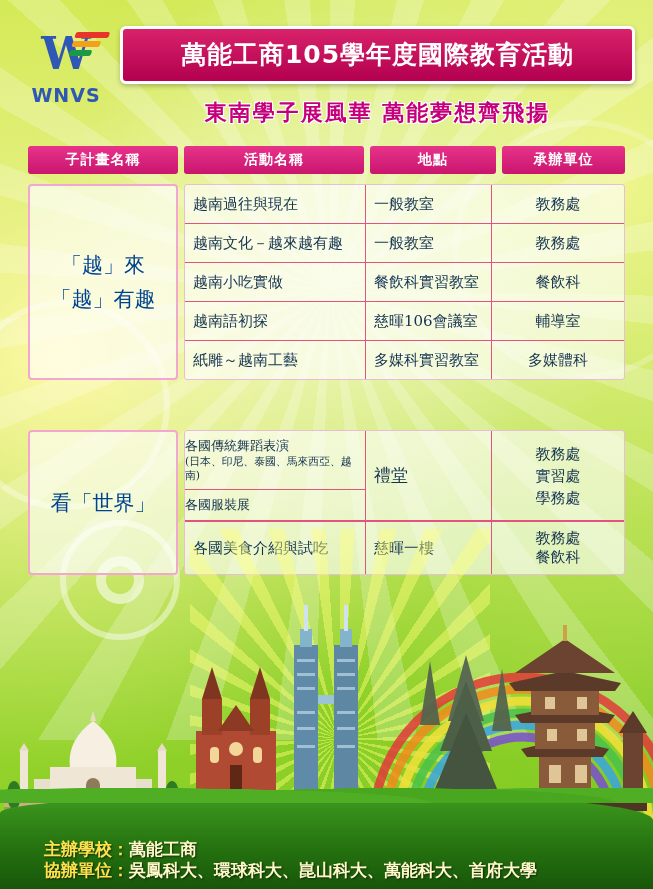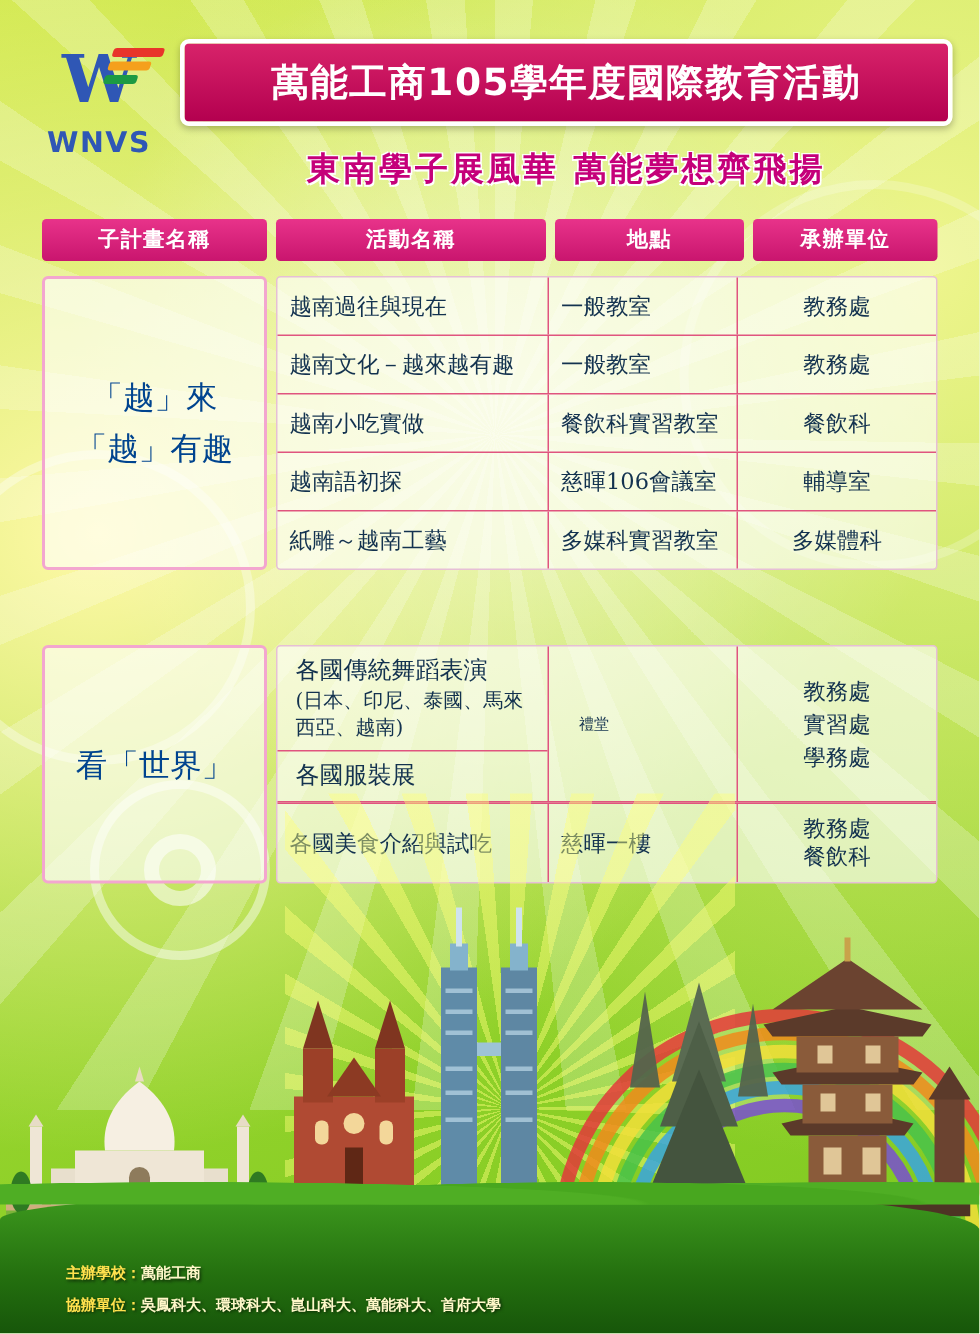--- a/index.html
+++ b/index.html
@@ -117,25 +117,25 @@
     color: #13324f;
     font-family: "DejaVu Serif", serif;
     display: flex; flex-direction: column; justify-content: center;
   }
   .cell.act { flex: 0 0 180px; }
   .cell.place { flex: 0 0 126px; border-left: 1px solid #e0547f; }
   .cell.unit { flex: 1 1 auto; border-left: 1px solid #e0547f; text-align: center; align-items: center; }
   .h-38 { min-height: 38px; }
   .h-52 { min-height: 52px; }
   .spanL { flex: 0 0 180px; display: flex; flex-direction: column; }
-  .spanL > div { flex: 1 1 auto; display: flex; flex-direction: column; justify-content: center; padding: 6px 12px;
-                 font-size: 16px; color: #13324f; font-family: "DejaVu Serif", serif; }
+  .spanL > div { flex: 1 1 auto; display: flex; flex-direction: column; justify-content: center; padding: 6px 0;
+                 font-size: 13px; color: #13324f; font-family: "DejaVu Serif", serif; }
   .spanL > div:first-child { border-bottom: 1px solid #e0547f; }
   .spanM { flex: 0 0 126px; border-left: 1px solid #e0547f; display: flex; align-items: center; justify-content: flex-start;
-           padding: 6px 20px; font-size: 10px; color: #13324f; font-family: Liberation Serif, serif; }
+           padding: 6px 8px; font-size: 17px; color: #13324f; font-family: Liberation Serif, serif; }
   .spanR { flex: 1 1 auto; border-left: 1px solid #e0547f; display: flex; flex-direction: column;
            align-items: center; justify-content: center; font-size: 15px; color: #13324f;
            font-family: "DejaVu Serif", serif; line-height: 22px; padding: 4px 2px; }
 
   
   #scenery { position: absolute; left: 0; bottom: 0; width: 653px; height: 290px; }
   #rainbow { position: absolute; right: -40px; bottom: 52px; width: 330px; height: 330px; }
   #sunburst { position: absolute; left: 190px; bottom: 60px; width: 300px; height: 300px;
     background: repeating-conic-gradient(from 0deg at 50% 70%,
       rgba(255,255,120,.55) 0deg 4deg, rgba(255,255,255,0) 4deg 11deg);
@@ -159,21 +159,21 @@
   
   #twin { left: 286px; bottom: 80px; width: 80px; height: 210px; }
   
   #pram { left: 406px; bottom: 78px; width: 120px; height: 160px; }
   
   #pagoda { right: 6px; bottom: 78px; width: 150px; height: 200px; }
 
   #footer {
     position: absolute; left: 0; bottom: 8px; width: 653px;
     padding-left: 44px;
-    color: #fff8c9; font-weight: bold; font-size: 10px;
+    color: #fff8c9; font-weight: bold; font-size: 17px;
     font-family: Liberation Sans, sans-serif;
     line-height: 21px;
     text-shadow: 1px 1px 2px rgba(0,0,0,.6);
   }
   #footer span.lbl { color: #ffe14d; }
 </style>
 </head>
 <body>
 
 <div id="poster">

